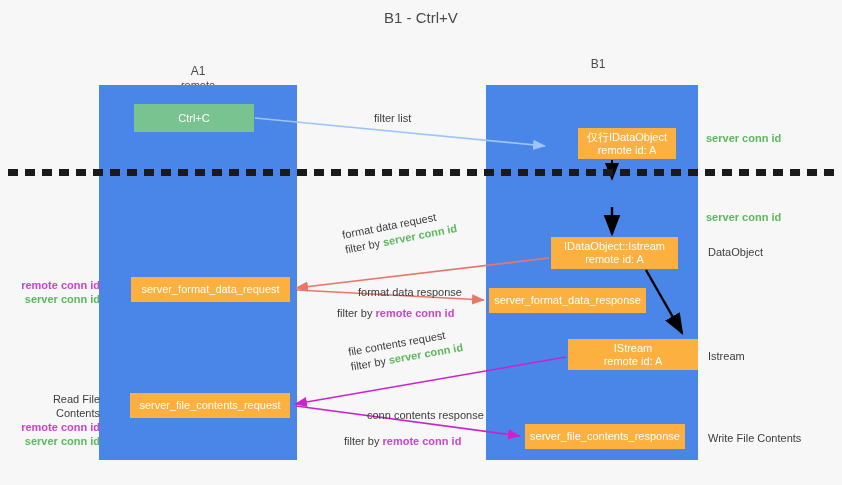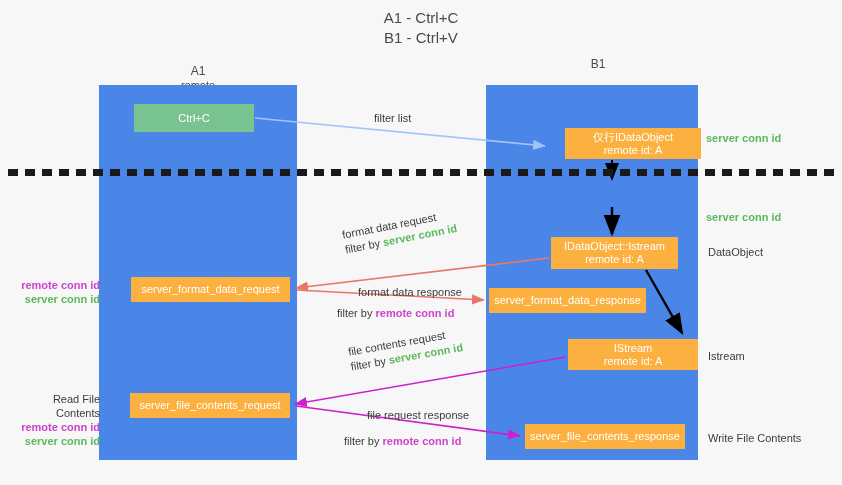--- a/index.html
+++ b/index.html
@@ -71,21 +71,21 @@
     align-items: center;
     justify-content: center;
     padding: 2px 4px;
   }
   .box.green { background: #79c390; }
   .box.orange { background: #fbb040; }
   .box .line2 { font-size: 11px; }
 
   
   #boxCtrlC  { left: 134px; top: 104px; width: 120px; height: 28px; }
-  #boxIDataObject { left: 565px; top: 128px; width: 136px; height: 31px; align-items: center; }
+  #boxIDataObject { left: 578px; top: 128px; width: 98px; height: 31px; align-items: center; }
   #boxCtrlV  { left: 554px; top: 181px; width: 116px; height: 25px; }
   #boxGetData{ left: 551px; top: 237px; width: 127px; height: 32px; }
   #boxFmtReq { left: 131px; top: 277px; width: 159px; height: 25px; }
   #boxFmtResp{ left: 489px; top: 288px; width: 157px; height: 25px; }
   #boxIStream{ left: 568px; top: 339px; width: 130px; height: 31px; }
   #boxFileReq{ left: 130px; top: 393px; width: 160px; height: 25px; }
   #boxFileResp{ left: 525px; top: 424px; width: 160px; height: 25px; }
 
   
   .side-label {
@@ -123,21 +123,20 @@
   #lblFileRespF  { left: 344px; top: 434px; }
 
   svg#wires { position:absolute; left:0; top:0; width:842px; height:485px; pointer-events:none; }
 </style>
 </head>
 <body>
 
 <div id="stage">
 
   <div id="title" class="abs">
-    <div>A1 - Ctrl+C</div>
     <div>B1 - Ctrl+V</div>
   </div>
 
   <div id="laneHeaderA" class="abs lane-header">
     <div class="lane-title">A1</div>
     <div class="lane-sub">remote</div>
   </div>
   <div id="laneHeaderB" class="abs lane-header">
     <div class="lane-title">B1</div>
   </div>
@@ -224,21 +223,21 @@
   </div>
 
   <div id="lblFmtDataResp" class="abs arrow-label">format data response</div>
   <div id="lblFmtDataRespF" class="abs arrow-label"><span class="c-plain">filter by </span><span class="c-magenta">remote conn id</span></div>
 
   <div id="lblFileReq" class="abs arrow-label">
     <div>file contents request</div>
     <div><span class="c-plain">filter by </span><span class="c-green">server conn id</span></div>
   </div>
 
-  <div id="lblFileResp" class="abs arrow-label">file request response</div>
+  <div id="lblFileResp" class="abs arrow-label">conn contents response</div>
   <div id="lblFileRespF" class="abs arrow-label"><span class="c-plain">filter by </span><span class="c-magenta">remote conn id</span></div>
 
   <div id="sideLeft1" class="abs side-label">
     <div class="c-magenta">remote conn id</div>
     <div class="c-green">server conn id</div>
   </div>
 
   <div id="sideLeft2" class="abs side-label">
     <div class="heading">Read File Contents</div>
     <div class="c-magenta">remote conn id</div>

